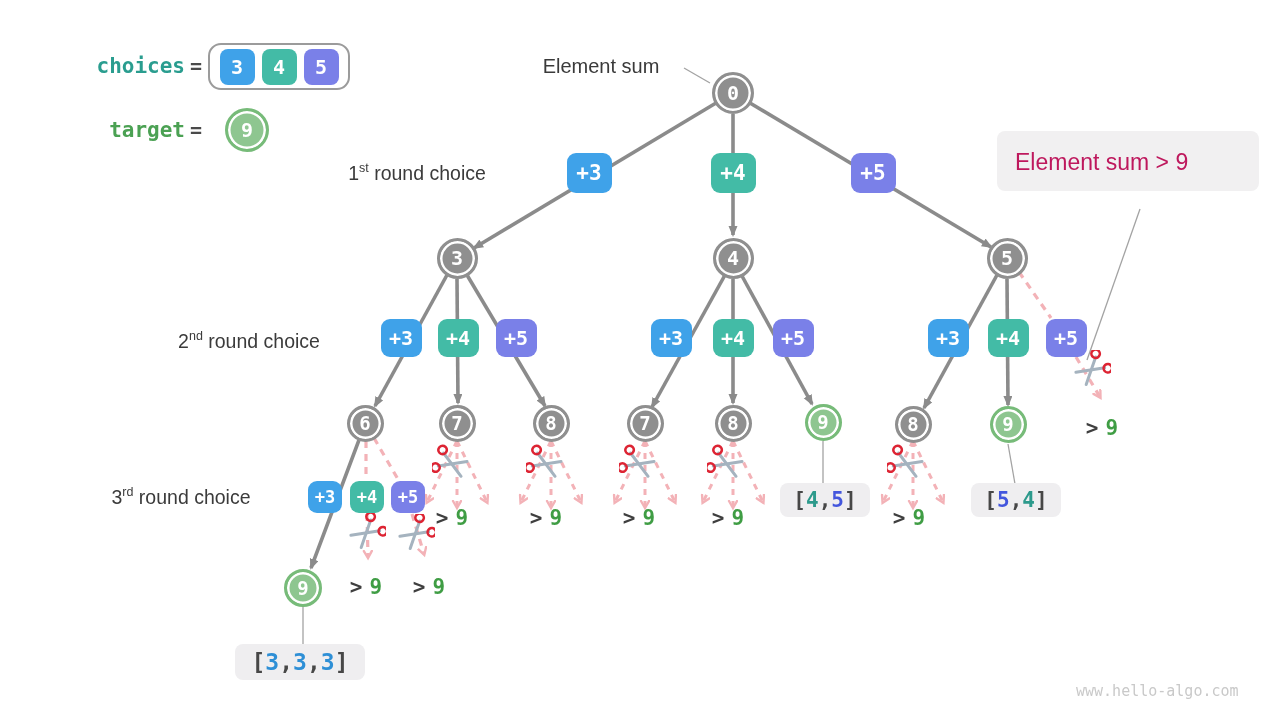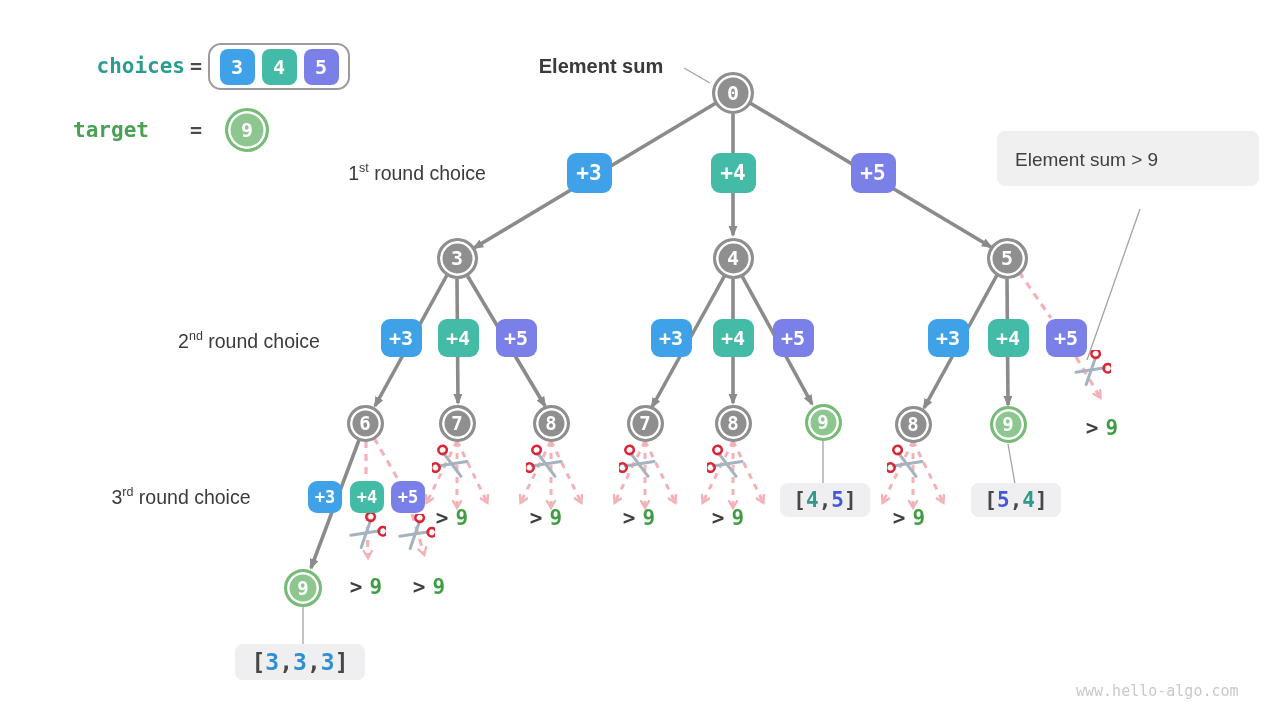--- a/index.html
+++ b/index.html
@@ -42,21 +42,21 @@
         justify-content:center;font-family:"DejaVu Sans Mono",monospace;font-weight:700;font-size:20px;}
   .target-node{position:absolute;left:225px;top:108px;width:44px;height:44px;font-size:20px;}
 
   .element-sum{position:absolute;transform:translate(-50%,-50%);font-size:20px;color:#3a3a3a;white-space:nowrap;}
   .round-label{position:absolute;transform:translate(-50%,-50%);font-size:19.5px;color:#3b3b3b;white-space:nowrap;}
   .round-label sup{font-size:12.5px;}
 
   .prune-box{position:absolute;left:997px;top:131px;width:262px;box-sizing:border-box;
              padding:13px 18px 15px;background:#f1f0f1;border-radius:8px;}
   .prune-title{font-size:20px;font-weight:700;color:var(--pruneRed);}
-  .prune-sub{font-size:19px;color:#404040;margin-top:5px;}
+  .prune-sub{font-size:23px;color:#be185d;margin-top:5px;}
 
   .watermark{position:absolute;left:1076px;top:682px;font-size:15px;color:var(--watermark);
              font-family:"DejaVu Sans Mono",monospace;}
 </style>
 </head>
 <body>
 
 <div id="canvas">
 
   <svg id="edge-layer" width="1280" height="720">
@@ -215,25 +215,25 @@
     </div>
 
   <div class="legend-label" style="left:37px;top:66px;color:var(--choicesLabel);text-align:right;">choices</div>
   <div class="eq" style="left:196px;top:66px;">=</div>
   <div class="choices-box">
       <div class="chip" style="background: rgb(63, 162, 233);">3</div>
       <div class="chip" style="background: rgb(67, 187, 166);">4</div>
       <div class="chip" style="background: rgb(122, 128, 232);">5</div>
     </div>
 
-  <div class="legend-label" style="left:37px;top:130px;color:var(--targetLabel);text-align:center;">target</div>
+  <div class="legend-label" style="left:37px;top:130px;color:var(--targetLabel);">target</div>
   <div class="eq" style="left:196px;top:130px;">=</div>
   <div class="node green target-node">9</div>
 
-  <div class="element-sum" style="left:601px;top:66px;font-weight:bold;">Element sum</div>
+  <div class="element-sum" style="left:601px;top:66px;">Element sum</div>
 
   <div class="round-label" style="left:417px;top:173px;">
     <span>1</span><sup>st</sup><span> round choice</span>
   </div>
   <div class="round-label" style="left:249px;top:341px;">
     <span>2</span><sup>nd</sup><span> round choice</span>
   </div>
   <div class="round-label" style="left:181px;top:497px;">
     <span>3</span><sup>rd</sup><span> round choice</span>
   </div>

